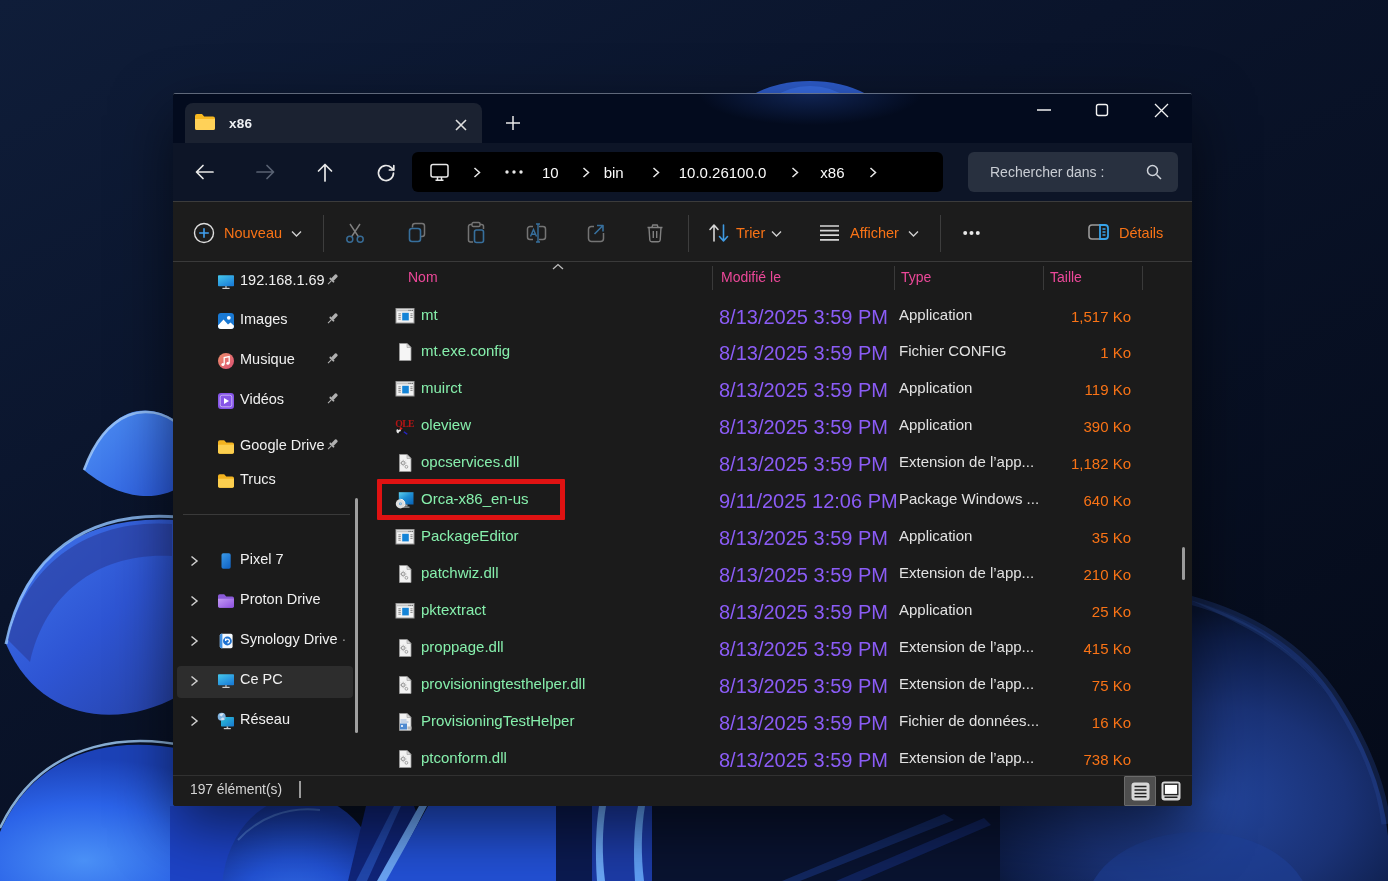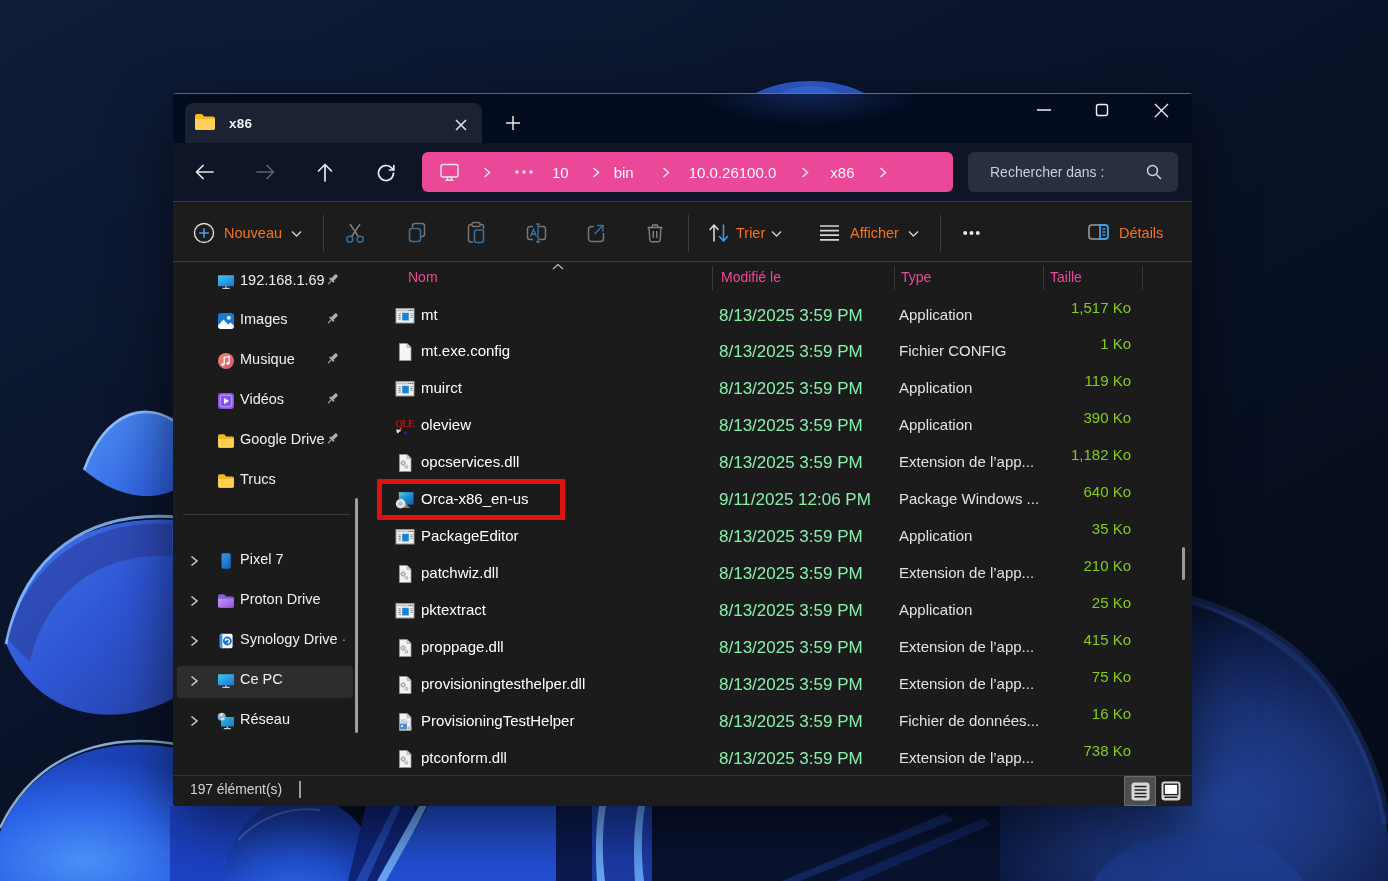--- a/index.html
+++ b/index.html
@@ -10,21 +10,21 @@
   
   #titlebar{position:absolute;left:0;top:0;width:100%;height:50px;background:radial-gradient(160px 46px at 637px 0px, rgba(47,95,210,.30), rgba(47,95,210,0) 70%),#030b1e;}
   #tab{position:absolute;left:12px;top:10px;width:297px;height:40px;background:#1b2231;border-radius:8px 8px 0 0;}
   #tab .tname{position:absolute;left:44px;top:13px;font-size:13.5px;font-weight:700;color:#eef0f3;letter-spacing:.2px;}
   #tabx{position:absolute;left:269px;top:15px;width:14px;height:14px;}
   #plusbtn{position:absolute;left:332px;top:22px;width:16px;height:16px;}
   .wctl{position:absolute;top:0;height:50px;width:46px;}
   
   #navbar{position:absolute;left:0;top:50px;width:100%;height:59px;background:#0d1527;border-bottom:1px solid #3b3b3b;box-sizing:border-box;}
   #navbar .navic{position:absolute;top:20px;}
-  #addr{position:absolute;left:249px;top:9px;width:531px;height:40px;background:#ec4899;border-radius:6px;display:flex;align-items:center;color:#fafafa;font-size:15px;}
+  #addr{position:absolute;left:239px;top:9px;width:531px;height:40px;background:#000000;border-radius:6px;display:flex;align-items:center;color:#fafafa;font-size:15px;}
   #addr .seg{white-space:nowrap;}
   #addr .chev{margin:0 0px;}
   #search{position:absolute;left:795px;top:9px;width:210px;height:40px;background:#28303f;border-radius:6px;color:#c9cdd4;font-size:14px;line-height:40px;padding-left:22px;box-sizing:border-box;}
   
   #toolbar{position:absolute;left:0;top:109px;width:100%;height:60px;background:#1c1c1c;border-bottom:1px solid #3a3a3a;box-sizing:border-box;}
   .tsep{position:absolute;top:13px;width:1px;height:37px;background:#3d3d3d;}
   #toolbar .lbl{position:absolute;top:23px;font-size:14.5px;color:#f97316;}
   
   #sidebar{position:absolute;left:0;top:169px;width:190px;height:513px;background:#1b1b1b;}
   .srow{position:absolute;left:0;width:190px;height:34px;}
@@ -34,24 +34,24 @@
   .srow .pin{position:absolute;left:153px;top:8px;}
   #sbsep{position:absolute;left:10px;top:252px;width:167px;height:1px;background:#3a3a3a;}
   #sbscroll{position:absolute;left:181.5px;top:236px;width:3px;height:235px;background:#a0a0a0;border-radius:2px;}
   #cepc-hl{position:absolute;left:4px;top:404px;width:176px;height:32px;background:#2d2d2d;border-radius:4px;}
   
   #filearea{position:absolute;left:190px;top:169px;width:829px;height:513px;background:#1b1b1b;}
   .hcell{position:absolute;top:7px;font-size:14px;color:#ec4899;}
   .hsep{position:absolute;top:4px;width:1px;height:24px;background:#3a3a3a;}
   .frow{position:absolute;left:0;width:829px;height:37px;}
   .frow .fic{position:absolute;left:32px;top:8px;width:20px;height:20px;}
-  .frow .nm{position:absolute;left:58px;top:8px;font-size:15px;color:#ffffff;}
-  .frow .dt{position:absolute;left:356px;top:8px;font-size:17px;color:#86efac;}
+  .frow .nm{position:absolute;left:58px;top:8px;font-size:15px;color:#86efac;}
+  .frow .dt{position:absolute;left:356px;top:8px;font-size:20px;color:#8b5cf6;}
   .frow .ty{position:absolute;left:536px;top:8px;font-size:15px;color:#e2e2e2;}
-  .frow .sz{position:absolute;left:608px;top:1px;width:160px;text-align:right;font-size:15px;color:#84cc16;}
+  .frow .sz{position:absolute;left:608px;top:10px;width:160px;text-align:right;font-size:15px;color:#f97316;}
   #redrect{position:absolute;left:14px;top:217px;width:178px;height:31px;border:5px solid #df1212;border-radius:1px;}
   #lscroll{position:absolute;left:819px;top:285px;width:2.5px;height:33px;background:#9a9a9a;border-radius:2px;}
   
   #statusbar{position:absolute;left:0;top:682px;width:100%;height:31px;background:#1c1c1c;border-top:1px solid #313131;box-sizing:border-box;}
   #statusbar .cnt{position:absolute;left:17px;top:6px;font-size:13.8px;color:#d4d4d4;}
   #statusbar .cur{position:absolute;left:126px;top:5px;width:1.5px;height:17px;background:#9b9b9b;}
   #vbtn1{position:absolute;left:951px;top:0px;width:32px;height:30px;background:#4e4e4e;border:1px solid #6b6b6b;box-sizing:border-box;border-radius:1px;}
   #vbtn1 .glyph{position:absolute;left:6px;top:5px;}
   #vbtn2{position:absolute;left:988px;top:5px;}
 </style>
@@ -358,21 +358,21 @@
           </svg>
           <div class="txt">Vidéos</div>
           <svg class="pin" width="14" height="14" viewBox="0 0 14 14">
             <g transform="rotate(45 7 6)" fill="#b0b0b0">
               <rect x="5.3" y="0.4" width="3.4" height="6.6" rx="1.1"></rect>
               <rect x="3.9" y="6.6" width="6.2" height="1.9" rx="0.9"></rect>
               <rect x="6.5" y="8.5" width="1.05" height="4.6"></rect>
             </g>
           </svg>
         </div>
-    <div class="srow" style="top:162px">
+    <div class="srow" style="top:168px">
           <svg class="ic" viewBox="0 0 18 18">
             <path d="M1 4 a1.8 1.8 0 0 1 1.8-1.8 h4.4 l2 2.2 h6 A1.8 1.8 0 0 1 17 6.2 V14 a1.8 1.8 0 0 1-1.8 1.8 H2.8 A1.8 1.8 0 0 1 1 14 Z" fill="#f3b31f"></path>
             <path d="M1 6.8 h16 V14 a1.8 1.8 0 0 1-1.8 1.8 H2.8 A1.8 1.8 0 0 1 1 14 Z" fill="#fccf4f"></path>
           </svg>
           <div class="txt">Google Drive</div>
           <svg class="pin" width="14" height="14" viewBox="0 0 14 14">
             <g transform="rotate(45 7 6)" fill="#b0b0b0">
               <rect x="5.3" y="0.4" width="3.4" height="6.6" rx="1.1"></rect>
               <rect x="3.9" y="6.6" width="6.2" height="1.9" rx="0.9"></rect>
               <rect x="6.5" y="8.5" width="1.05" height="4.6"></rect>

